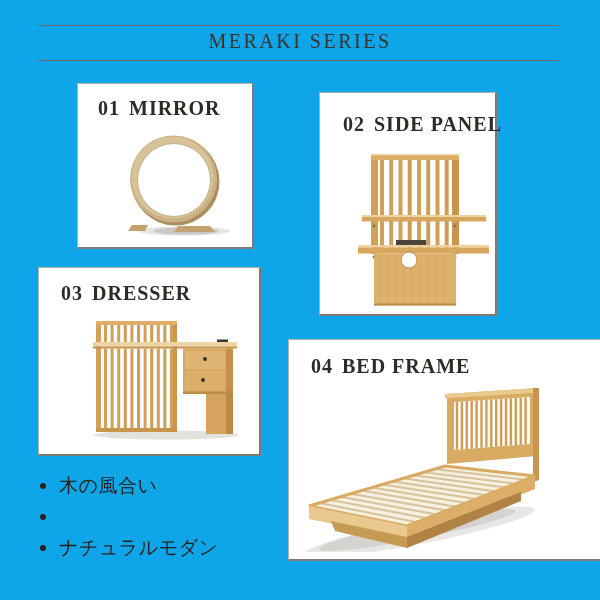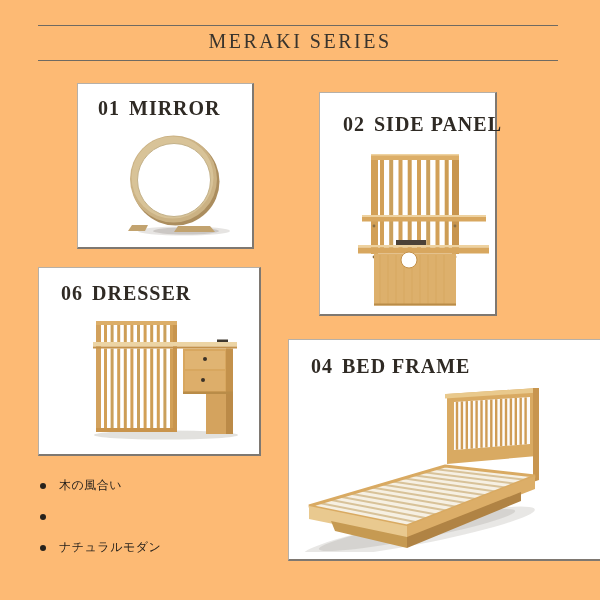--- a/index.html
+++ b/index.html
@@ -1,16 +1,16 @@
 <!DOCTYPE html>
 <html><head>
 <meta charset="utf-8">
 <style>
   html,body{margin:0;padding:0;background:#c8c1b9;}
-  .stage{position:relative;width:600px;height:600px;background:#fdba74;overflow:hidden;
+  .stage{position:relative;width:600px;height:600px;background:#0ea5e9;overflow:hidden;
          font-family:"Liberation Serif","DejaVu Serif",serif;}
   .rule{position:absolute;left:38px;width:520px;height:1px;background:#6f6a62;}
   .rule-top{top:25px;}
   .rule-bottom{top:60px;}
   .header-title{position:absolute;top:30px;left:0;right:0;text-align:center;
     font-size:20px;letter-spacing:2.5px;color:#39342d;}
   .card{position:absolute;background:#ffffff;box-sizing:border-box;
     border-top:1px solid #b6b0a8;border-left:1px solid #b6b0a8;
     border-right:2px solid #7e7871;border-bottom:2px solid #7e7871;}
   .card1{left:77px;top:83px;width:177px;height:166px;}
@@ -23,21 +23,21 @@
   .card2 .card-label{left:23px;top:20px;text-align:center;}
   .card3 .card-label{left:22px;top:14px;}
   .card4 .card-label{left:22px;top:15px;}
   .card-label .num{margin-right:9px;}
   .photo{position:absolute;}
   .card1 .photo{left:34px;top:46px;}
   .card2 .photo{left:36px;top:56px;}
   .card3 .photo{left:52px;top:50px;}
   .card4 .photo{left:8px;top:40px;}
   .features{position:absolute;left:40px;top:470px;margin:0;padding:0;list-style:none;}
-  .features li{display:flex;align-items:center;height:31px;font-size:12px;
+  .features li{display:flex;align-items:center;height:31px;font-size:19px;
     letter-spacing:0.5px;color:#27221c;text-align:right;}
   .dot{width:6px;height:6px;border-radius:50%;background:#27221c;margin-right:13px;flex:none;}
 </style>
 </head>
 <body>
 
 <div class="stage">
 
   <div class="rule rule-top"></div>
   <div class="header-title">MERAKI SERIES</div>
@@ -103,21 +103,21 @@
       <line x1="72" y1="106" x2="72" y2="155" stroke="#d0a057" stroke-width="1" opacity="0.5"></line>
       <line x1="80" y1="106" x2="80" y2="155" stroke="#d0a057" stroke-width="1" opacity="0.5"></line>
       <line x1="88" y1="106" x2="88" y2="155" stroke="#d0a057" stroke-width="1" opacity="0.5"></line>
       <rect x="18" y="154.5" width="82" height="2" fill="#b98c48"></rect>
       <circle cx="53" cy="111" r="8" fill="#ffffff" stroke="#c39049" stroke-width="1"></circle>
     </svg>
   </div>
 
   <div class="card card3">
     <div class="card-label">
-      <span class="num">06</span><span>DRESSER</span>
+      <span class="num">03</span><span>DRESSER</span>
     </div>
     <svg class="photo" width="150" height="122" viewBox="0 0 150 122" aria-label="slatted-dresser-desk-with-two-drawers">
       <ellipse cx="75" cy="117" rx="72" ry="4.5" fill="#8d867d" opacity="0.25"></ellipse>
 
       <rect x="5" y="3" width="5" height="111" fill="#d2a15c"></rect>
       <rect x="82" y="3" width="4" height="111" fill="#c8954e"></rect>
       <rect x="5" y="3" width="81" height="4" fill="#dcae68"></rect>
 
       <rect x="13" y="7" width="3" height="17" fill="#d2a057"></rect>
         <rect x="19.6" y="7" width="3" height="17" fill="#caa05c"></rect>

